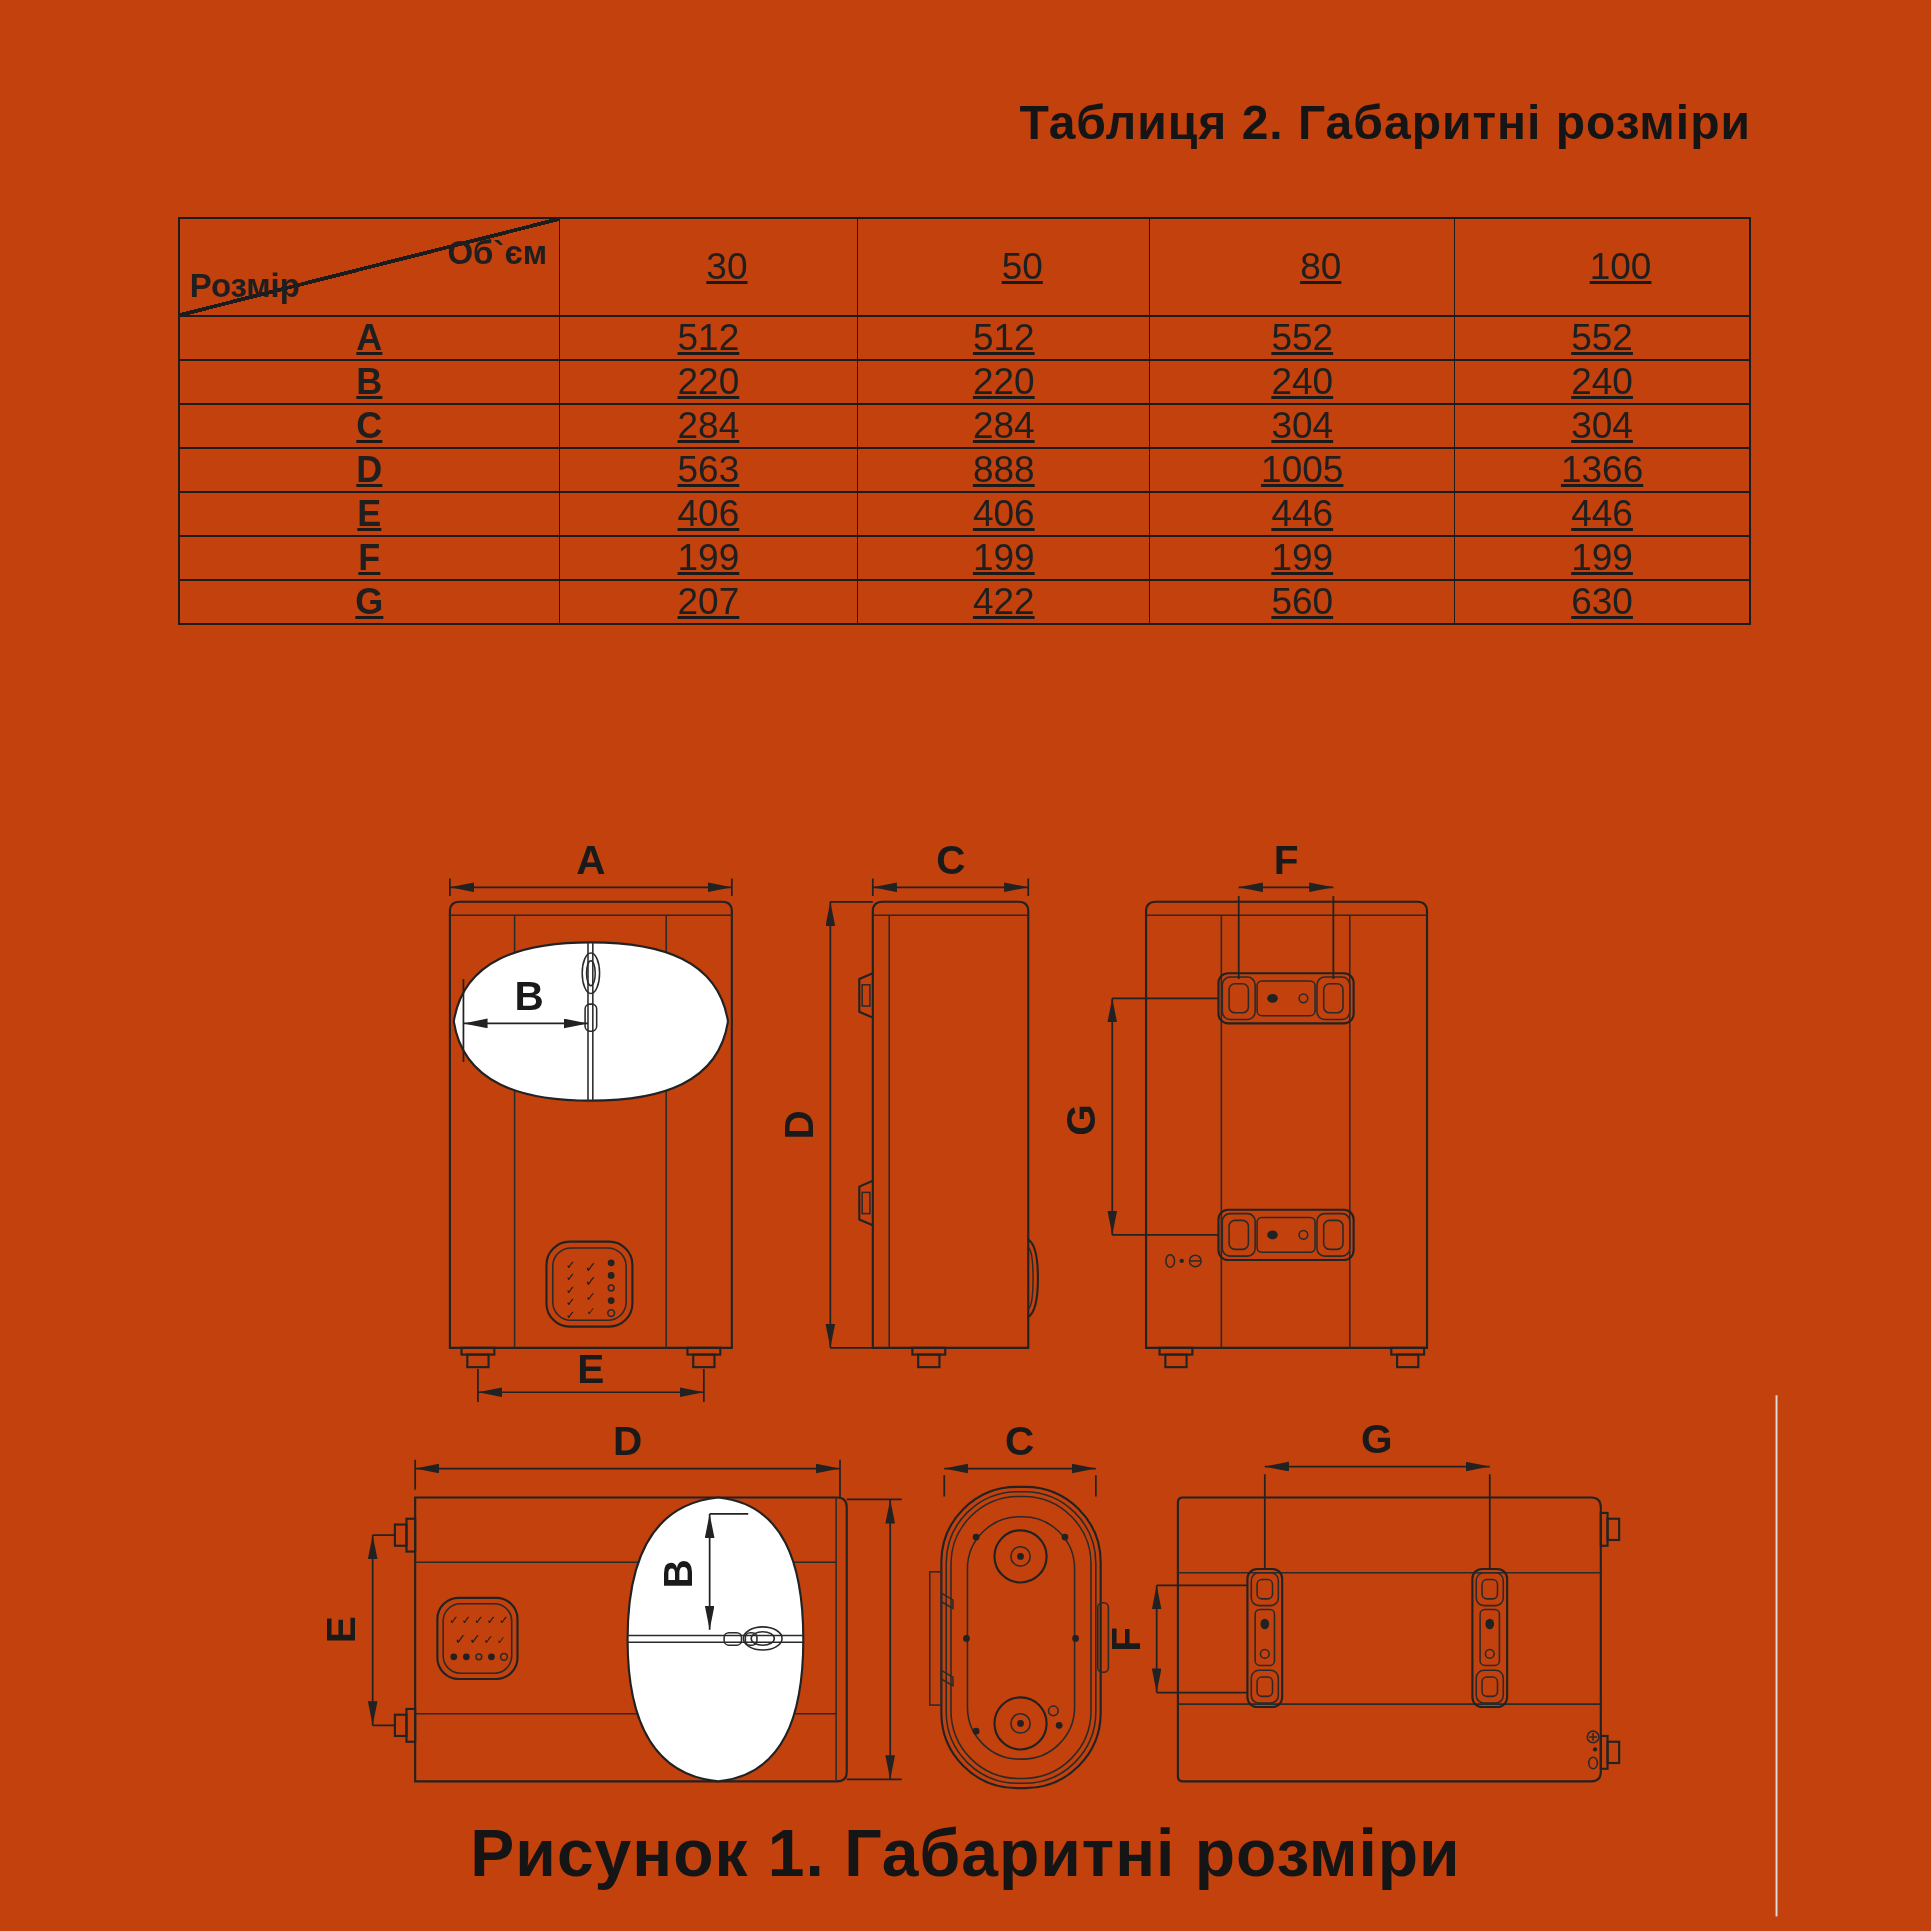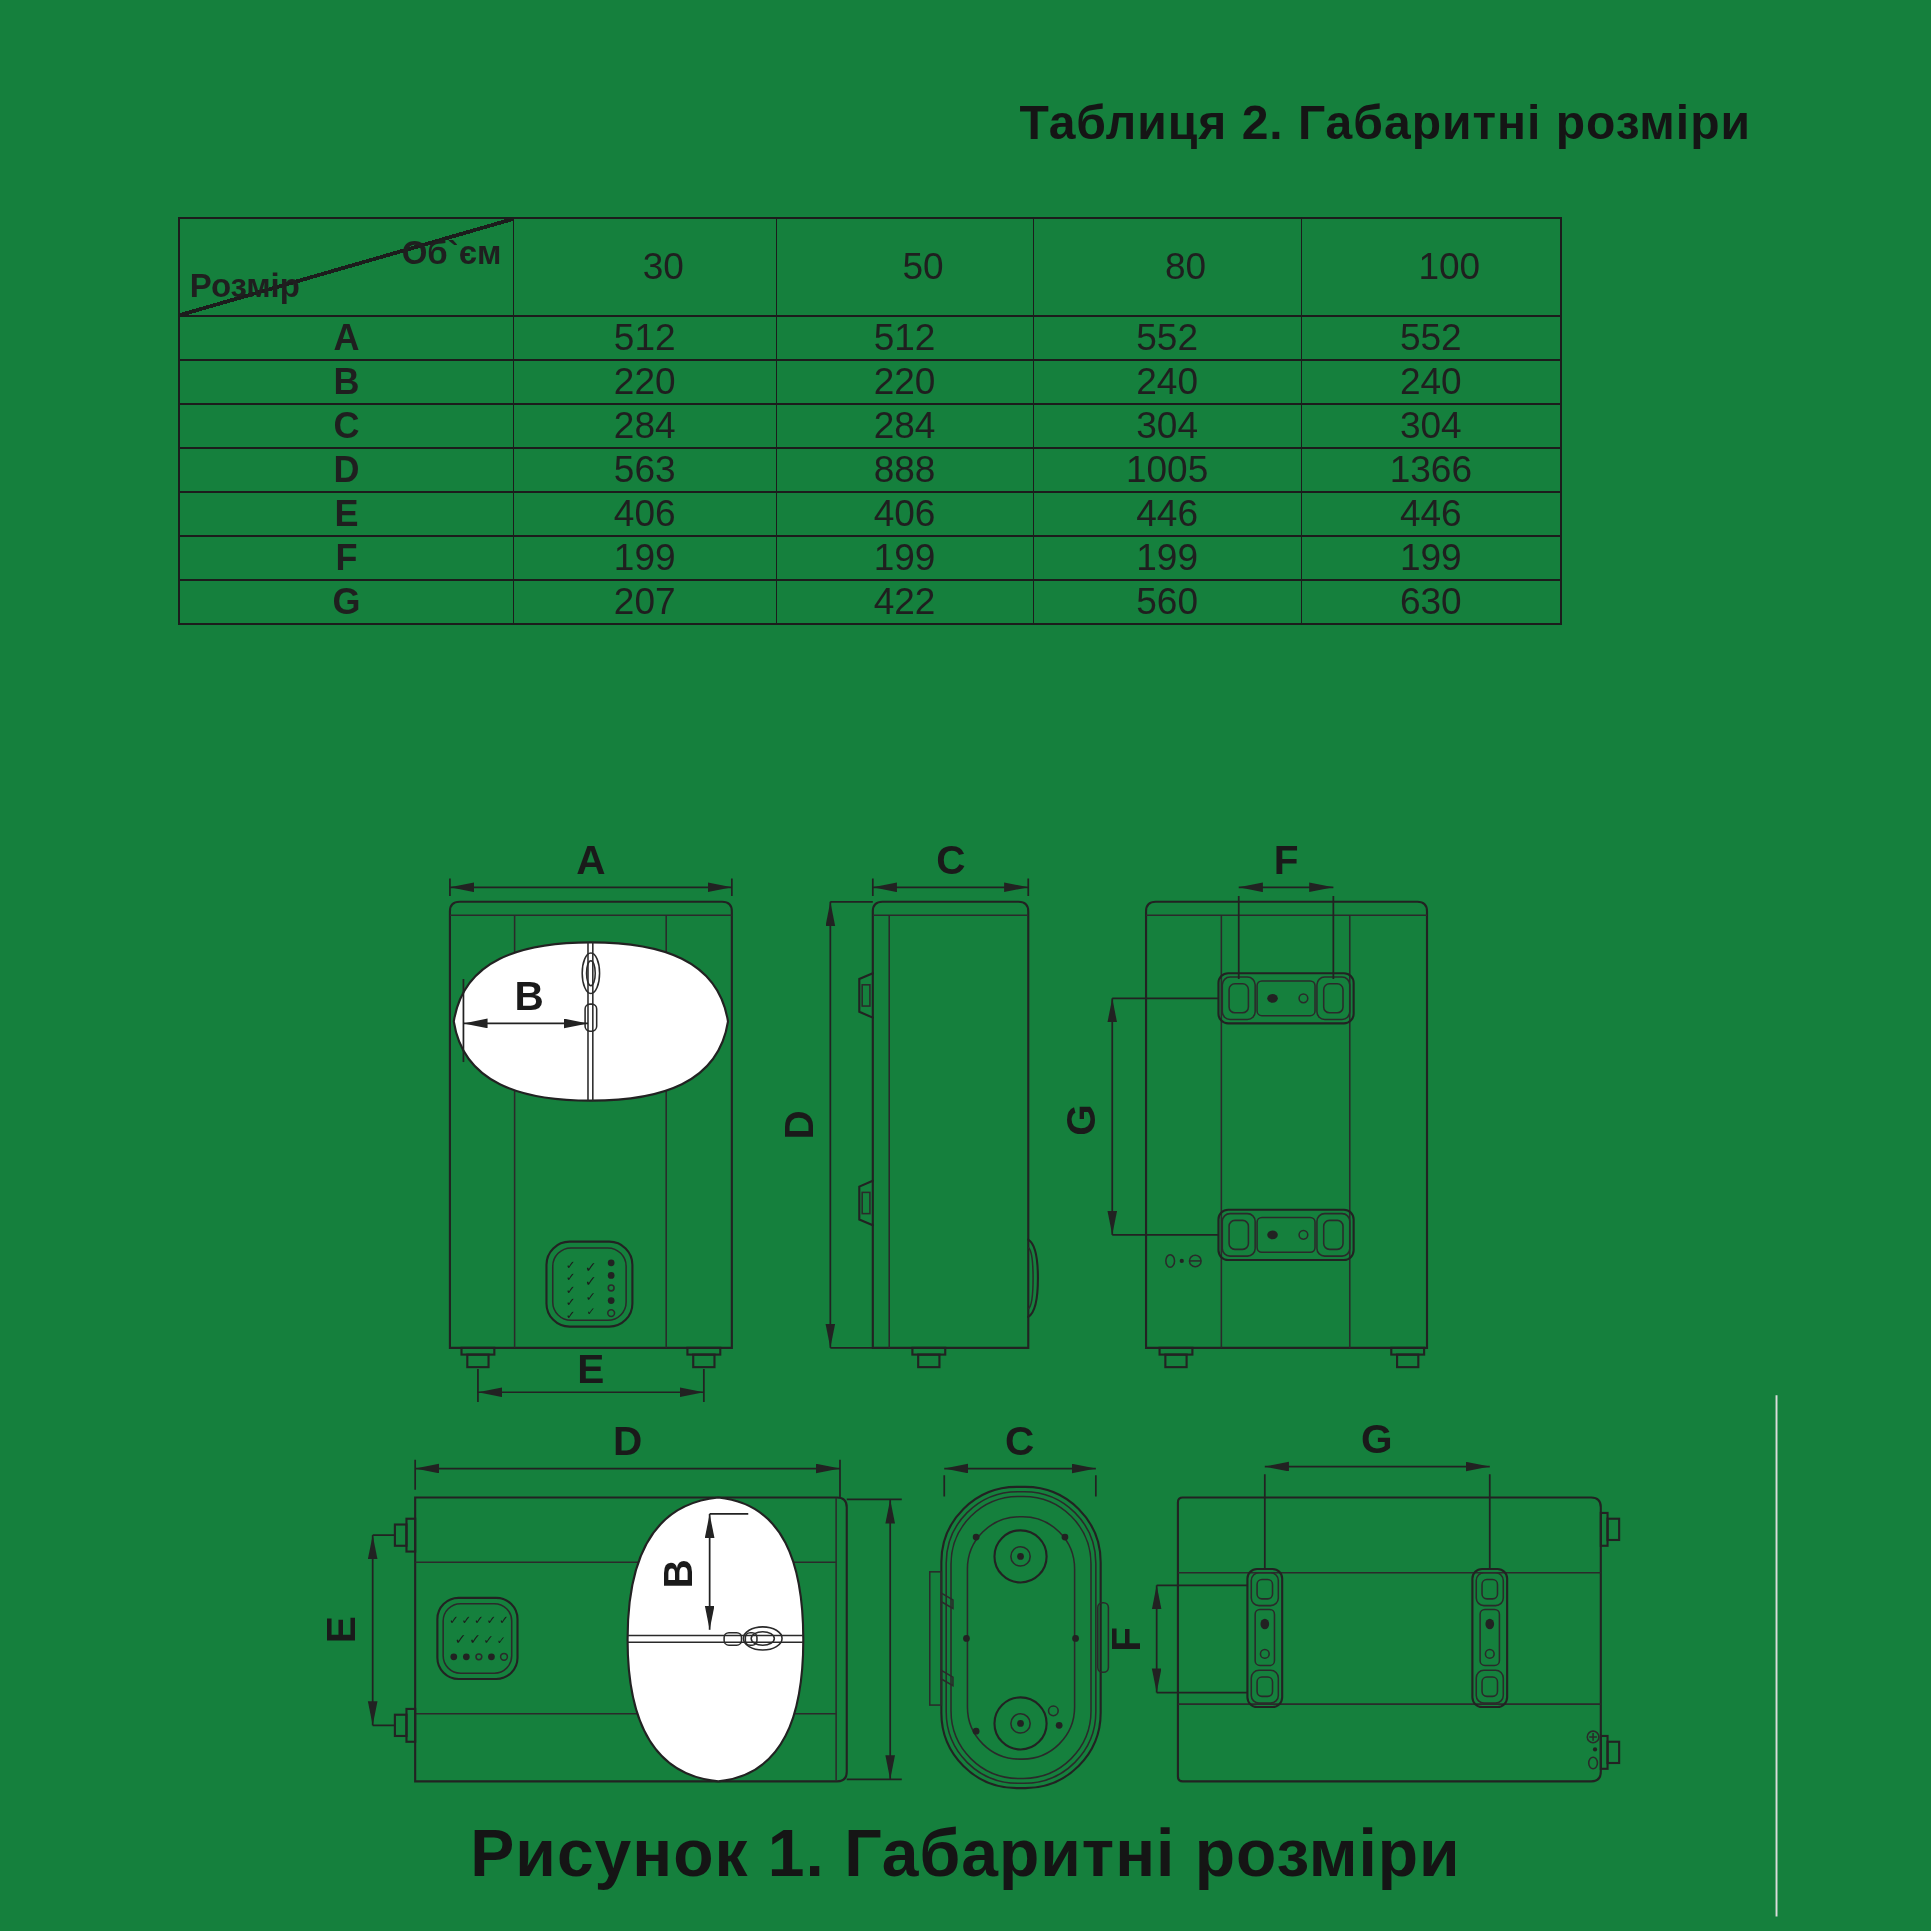--- a/index.html
+++ b/index.html
@@ -1,21 +1,21 @@
 <!DOCTYPE html>
 <html><head>
 <meta charset="utf-8">
 <style>
   html,body{margin:0;padding:0;background:#fff;}
-  .page{position:relative;width:1931px;height:1931px;background:#15803d;
+  .page{position:relative;width:1931px;height:1931px;background:#c2410c;
         font-family:"Liberation Sans", sans-serif;color:#1a1a1a;overflow:hidden;}
   .tbl-title{position:absolute;top:95px;left:178px;width:1573px;text-align:right;
              font-size:48px;font-weight:700;letter-spacing:1px;color:#151515;}
-  .dim-table{position:absolute;left:178px;top:217px;width:1384px;border-collapse:collapse;
-             table-layout:fixed;border:2.9px solid #1c1c1c;}
+  .dim-table{position:absolute;left:178px;top:217px;width:1573px;border-collapse:collapse;
+             table-layout:fixed;border:2.9px solid #1c1c1c;text-decoration:underline;}
   .dim-table td{border-left:1.9px solid #1c1c1c;border-right:1.9px solid #1c1c1c;
                 border-top:2.9px solid #1c1c1c;border-bottom:2.9px solid #1c1c1c;
                 text-align:center;vertical-align:middle;font-size:37px;color:#1f1f1f;padding:0;}
   .dim-table tr.data-row{height:44px;}
   .dim-table tr.head-row{height:98px;}
   td.row-label{font-weight:700;font-size:36px;}
   td.col-head{font-weight:400;padding-left:37px;}
   td.diag{position:relative;
      background-image:linear-gradient(to bottom right,transparent calc(50% - 1.9px),
        #1c1c1c calc(50% - 1.9px),#1c1c1c calc(50% + 1.9px),transparent calc(50% + 1.9px));}

